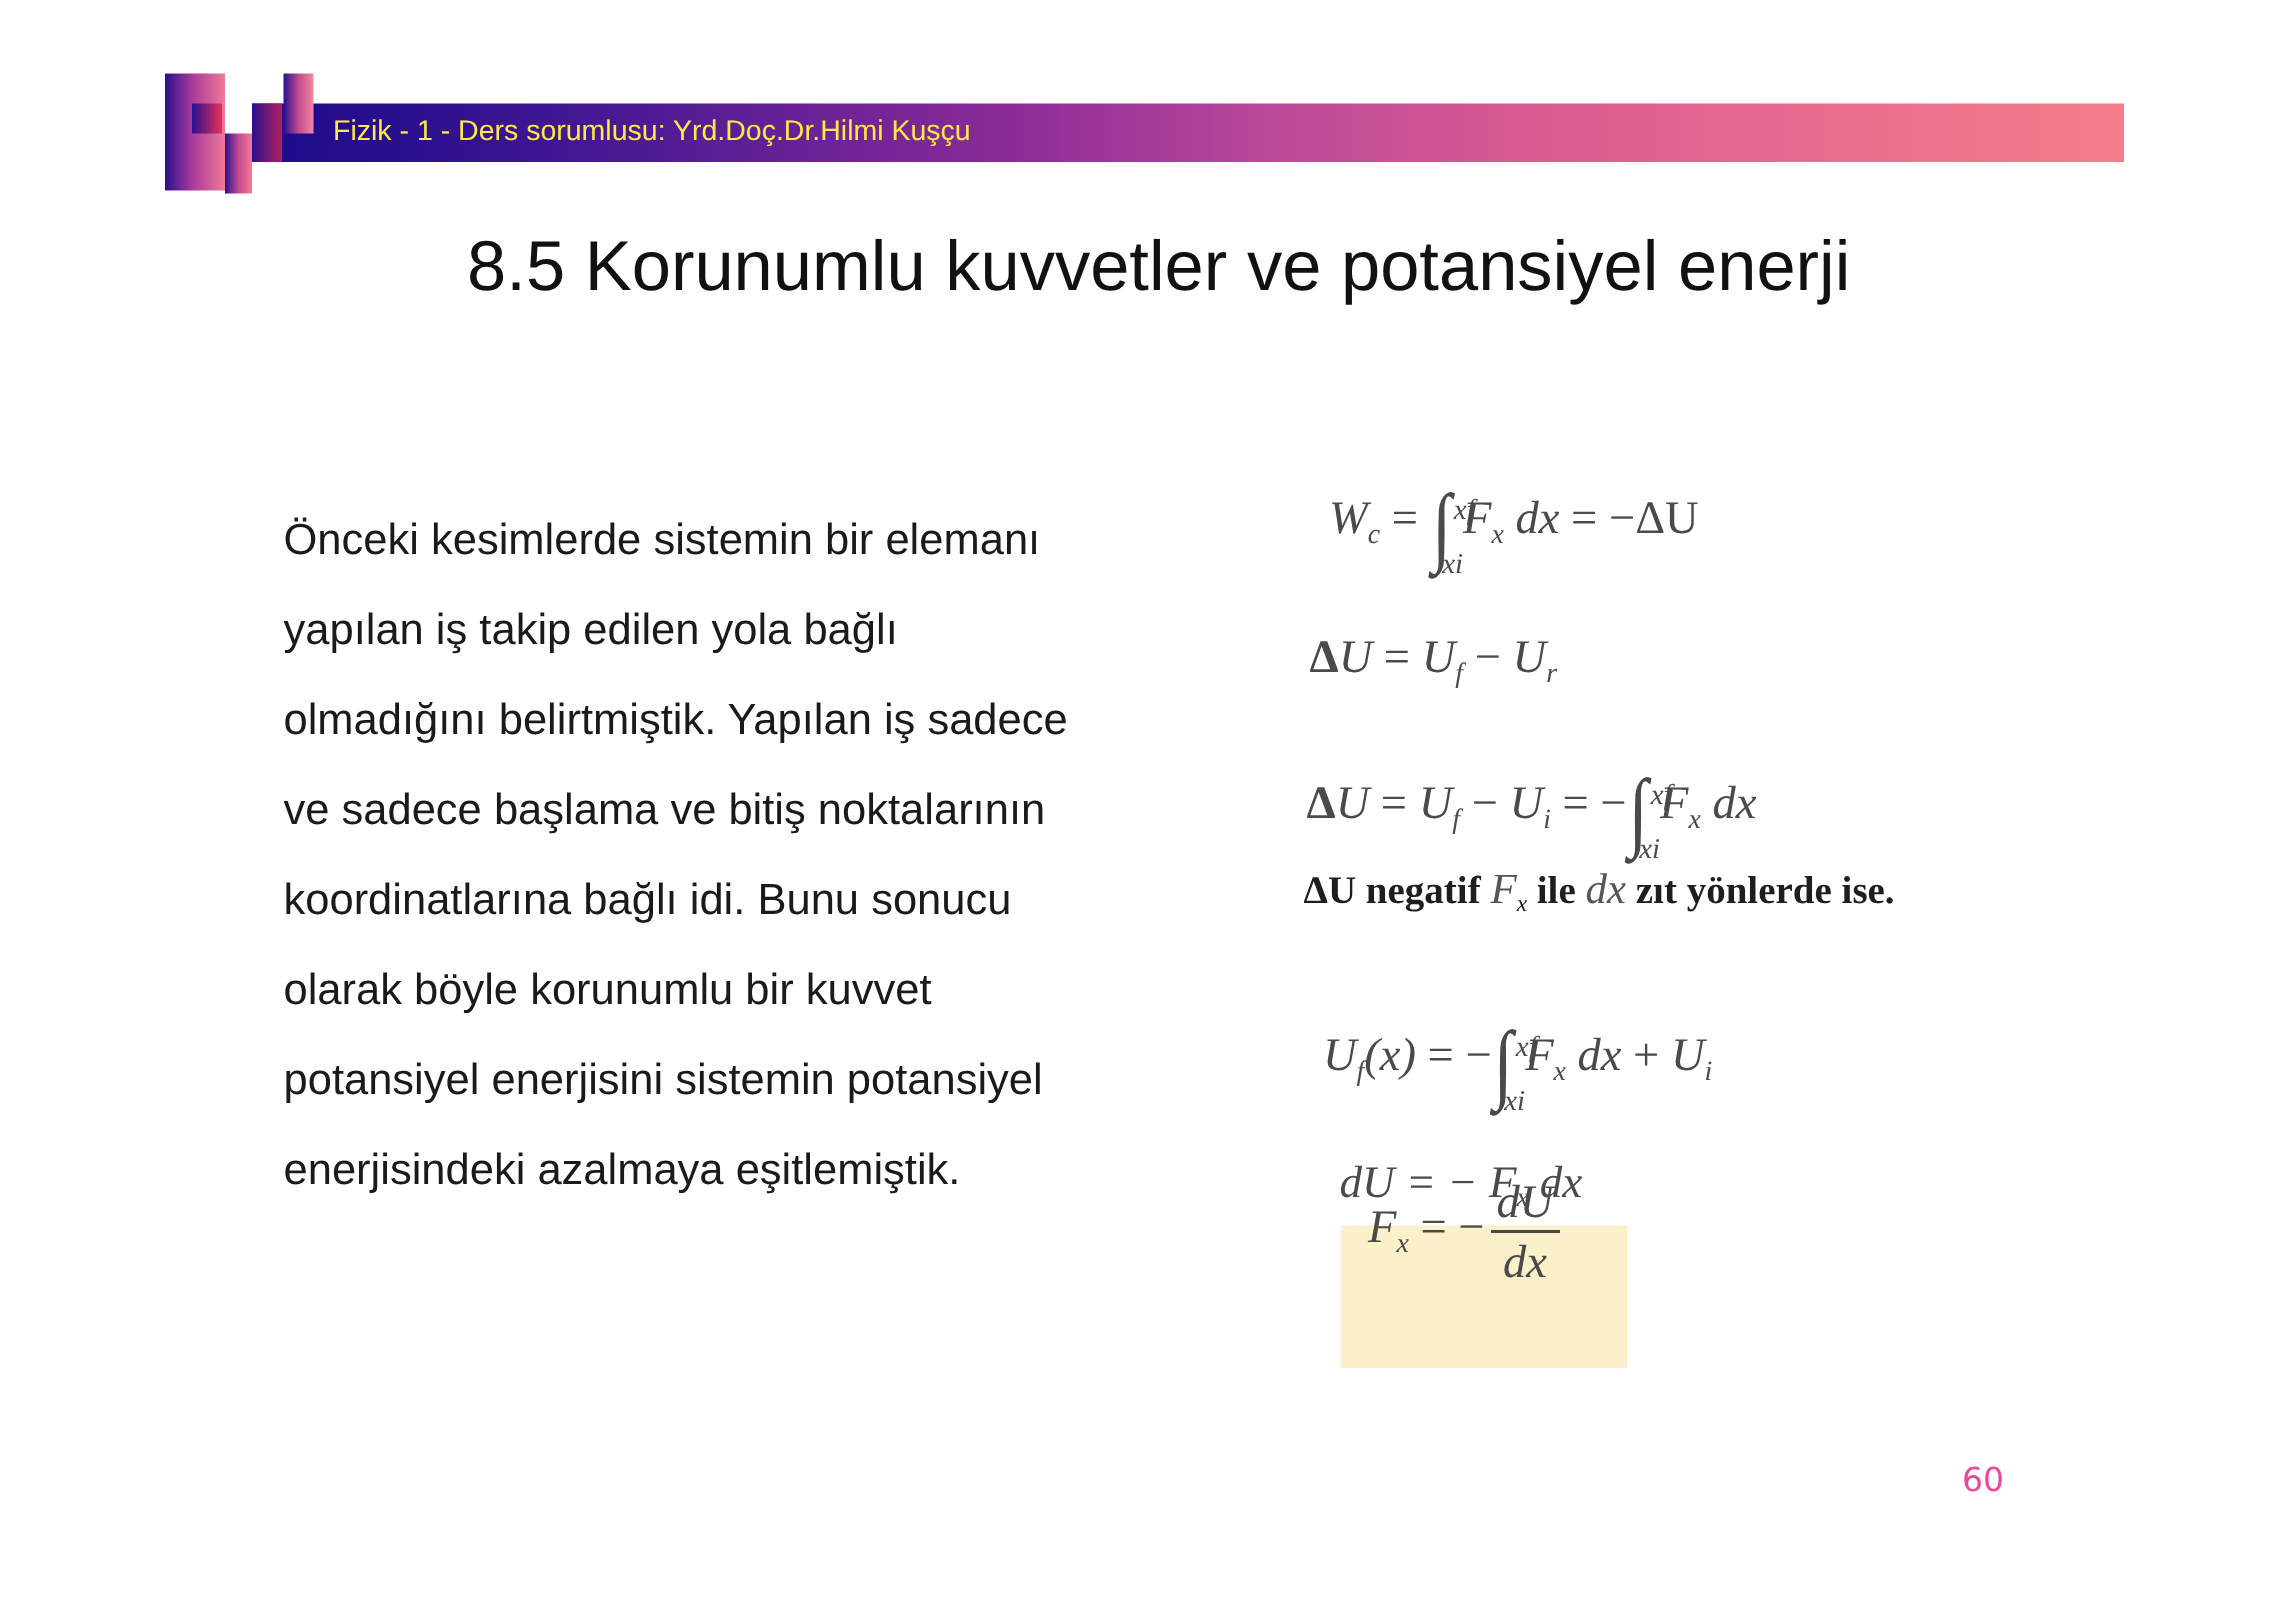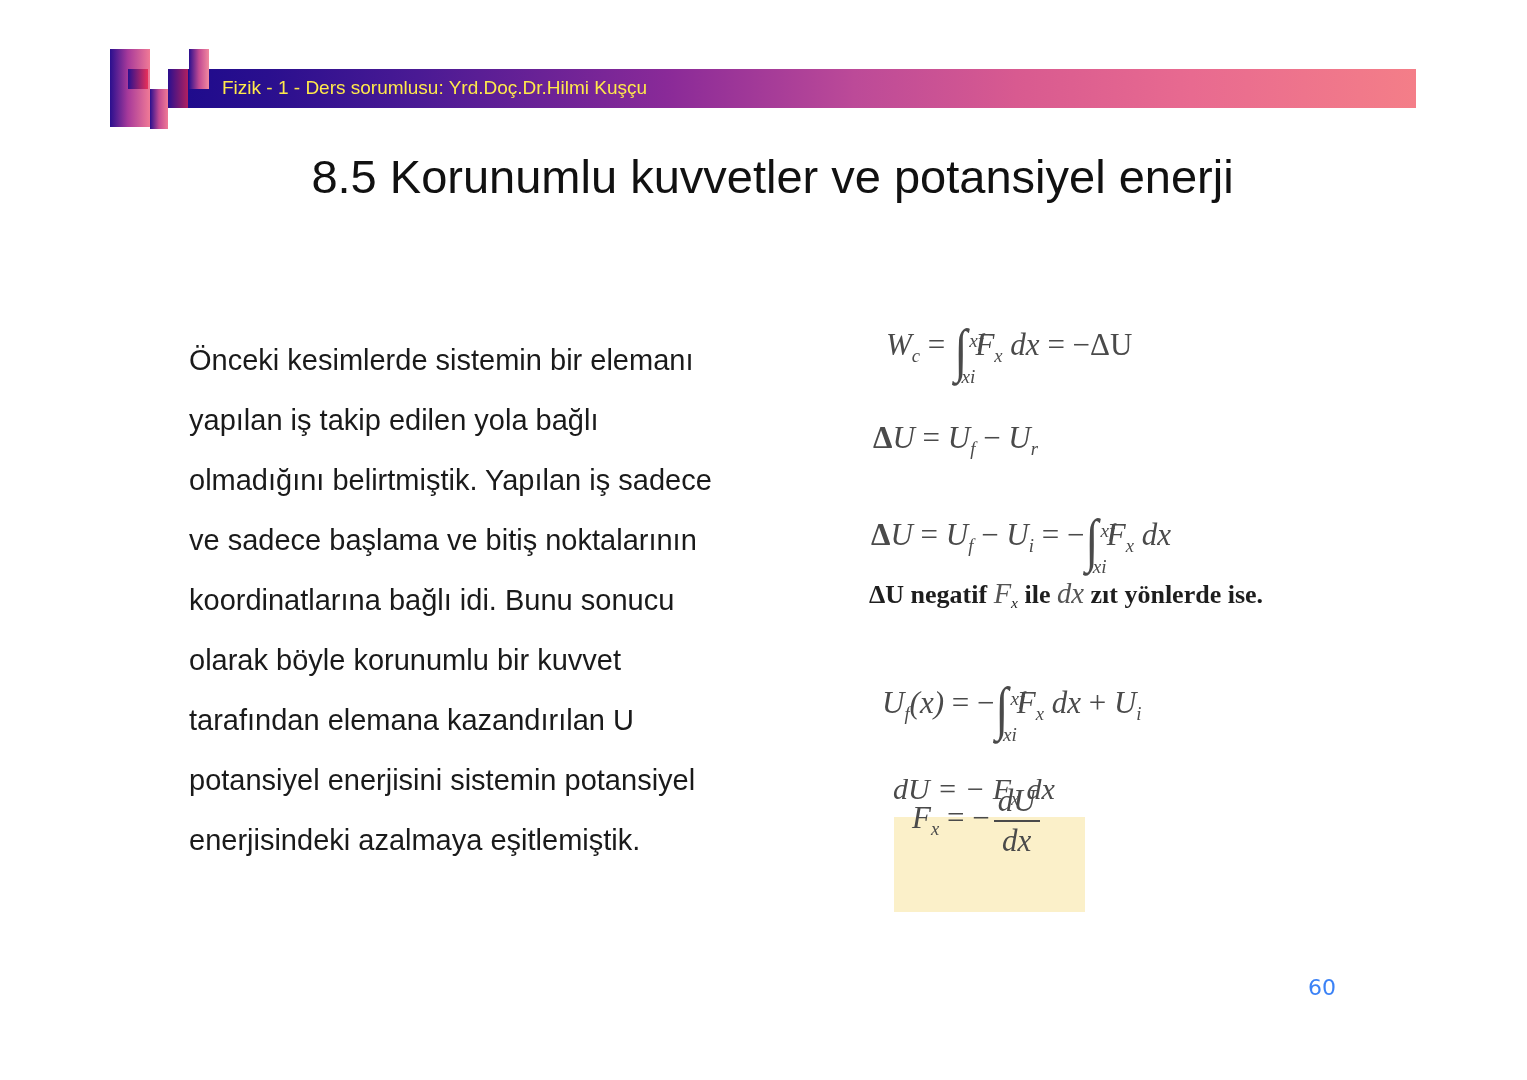--- a/index.html
+++ b/index.html
@@ -78,21 +78,21 @@
     .highlight {
       left: 894px; top: 817px; width: 191px; height: 95px;
       background: #fbf0c9;
     }
     .eq7 { left: 912px; top: 784px; font-size: 31px; }
     .frac { display: inline-block; vertical-align: middle; text-align: center; margin-left: 4px; }
     .frac .num { display: block; border-bottom: 2px solid #4a4a4a; padding: 0 4px 2px; line-height: 1.1; }
     .frac .den { display: block; padding-top: 2px; line-height: 1.1; }
 
     .page-num {
-      left: 1308px; top: 975px; font-size: 22px; color: #3b82f6;
+      left: 1308px; top: 975px; font-size: 22px; color: #ec4899;
       font-family: "DejaVu Sans", sans-serif;
     }
   </style>
 </head>
 <body>
 
 <div class="blk blk-a"></div>
 <div class="blk blk-b"></div>
 <div class="blk blk-c"></div>
 <div class="abs banner"></div>
@@ -104,21 +104,20 @@
   <div>8.5 Korunumlu kuvvetler ve potansiyel enerji</div>
 </div>
 
 <div class="abs body-lines">
   <div class="body-line">Önceki kesimlerde sistemin bir elemanı</div>
   <div class="body-line">yapılan iş takip edilen yola bağlı</div>
   <div class="body-line">olmadığını belirtmiştik. Yapılan iş sadece</div>
   <div class="body-line">ve sadece başlama ve bitiş noktalarının</div>
   <div class="body-line">koordinatlarına bağlı idi. Bunu sonucu</div>
   <div class="body-line">olarak böyle korunumlu bir kuvvet</div>
-  <div class="body-line">tarafından elemana kazandırılan U</div>
   <div class="body-line">potansiyel enerjisini sistemin potansiyel</div>
   <div class="body-line">enerjisindeki azalmaya eşitlemiştik.</div>
 </div>
 
 <div class="math eq1">
   <i>W</i><span class="sub">c</span><span> = </span><span class="int">∫</span><span class="lim"><span class="lim-top">xf</span><span class="lim-bot">xi</span></span><i>F</i><span class="sub">x</span><i> dx</i><span> = −ΔU</span>
 </div>
 
 <div class="math eq2">
   <b class="delta">Δ</b><i>U</i><span> = </span><i>U</i><span class="sub">f</span><span> − </span><i>U</i><span class="sub">r</span>

